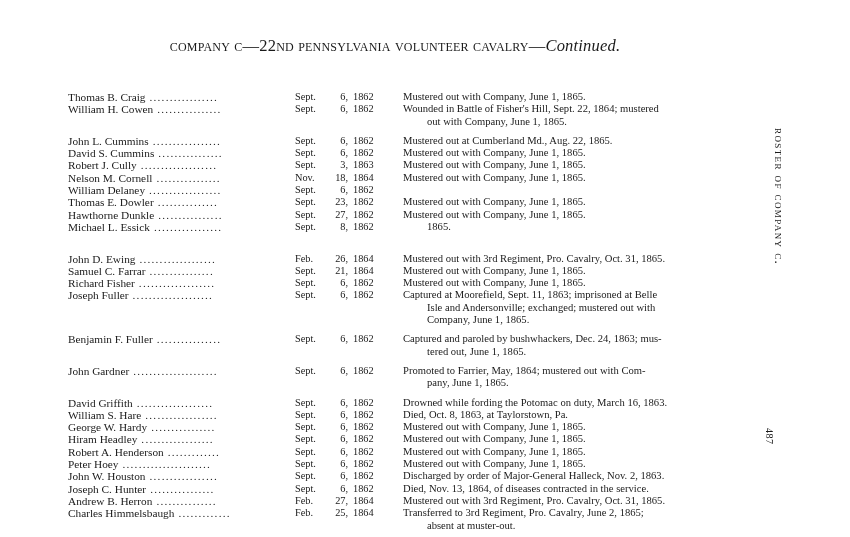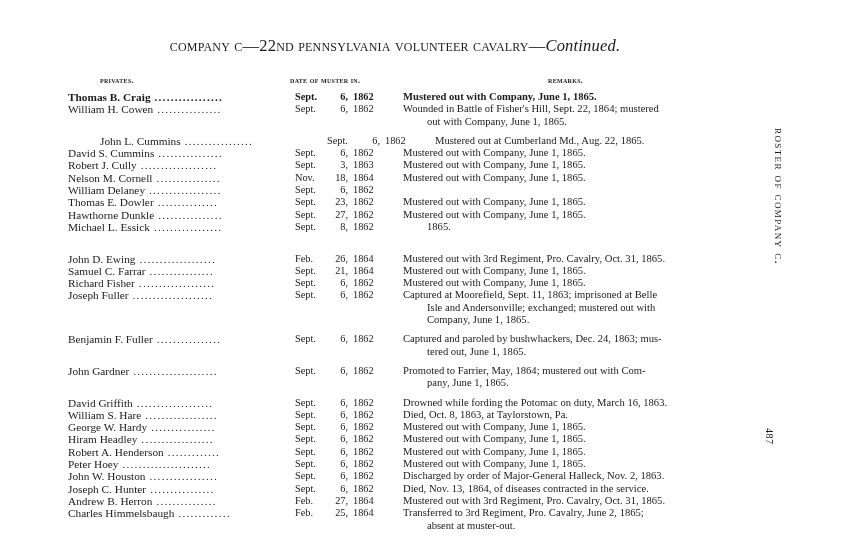--- a/index.html
+++ b/index.html
@@ -148,38 +148,33 @@
 </style>
 </head>
 <body>
 
 <div class="page">
 
   <div class="title">
     <span class="cap">Company C</span><span class="plain">—22</span><span class="cap">nd</span><span class="cap"> Pennsylvania Volunteer Cavalry</span><span class="plain">—</span><span class="ital">Continued.</span>
   </div>
 
-  <div class="col-heads">
-    <span class="ch-privates">Privates.</span>
-    <span class="ch-date">Date of Muster in.</span>
-    <span class="ch-remarks">Remarks.</span>
-  </div>
 
   <div class="roster" id="roster-body">
-      <div class="row" style="height: 12.3px; font-weight: bold;">
+      <div class="row" style="height: 12.3px;">
         <div class="name"><span>Thomas B. Craig</span><span class="leader"> .................</span></div>
         <div class="date"><span class="mon">Sept.</span><span class="day">6,</span><span class="yr">1862</span></div>
         <div class="remarks"><span>Mustered out with Company, June 1, 1865.</span></div>
       </div>
       <div class="row" style="height: 24.6px;">
         <div class="name"><span>William H. Cowen</span><span class="leader"> ................</span></div>
         <div class="date"><span class="mon">Sept.</span><span class="day">6,</span><span class="yr">1862</span></div>
         <div class="remarks"><span>Wounded in Battle of Fisher's Hill, Sept. 22, 1864; mustered</span><span class="cont">out with Company, June 1, 1865.</span></div>
       </div>
-      <div class="row gap" style="height: 12.3px; margin-left: 32px;">
+      <div class="row gap" style="height: 12.3px;">
         <div class="name"><span>John L. Cummins</span><span class="leader"> .................</span></div>
         <div class="date"><span class="mon">Sept.</span><span class="day">6,</span><span class="yr">1862</span></div>
         <div class="remarks"><span>Mustered out at Cumberland Md., Aug. 22, 1865.</span></div>
       </div>
       <div class="row" style="height: 12.3px;">
         <div class="name"><span>David S. Cummins</span><span class="leader"> ................</span></div>
         <div class="date"><span class="mon">Sept.</span><span class="day">6,</span><span class="yr">1862</span></div>
         <div class="remarks"><span>Mustered out with Company, June 1, 1865.</span></div>
       </div>
       <div class="row" style="height: 12.3px;">

